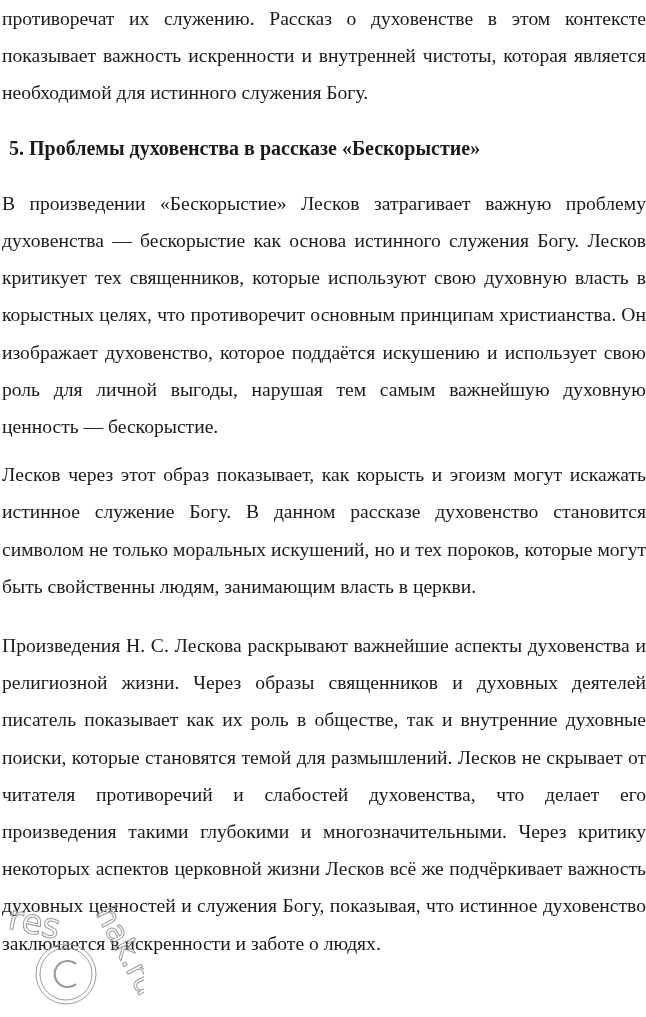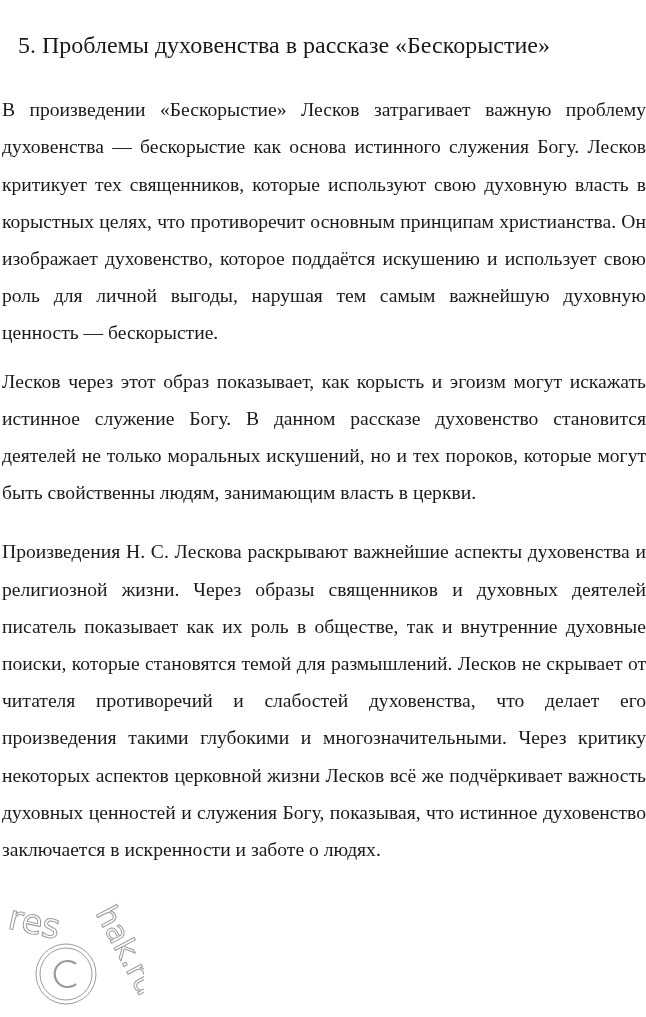--- a/index.html
+++ b/index.html
@@ -23,45 +23,46 @@
       padding: 0 0 0 2px;
     }
     .para {
       margin: 0;
       font-size: 19.6px;
       line-height: 37.2px;
       text-align: justify;
       letter-spacing: 0;
     }
     .heading {
-      margin: 16px;
-      font-size: 24px;
+      margin: 7px;
+      font-size: 20px;
       line-height: 37.2px;
-      font-weight: normal;
+      font-weight: bold;
     }
     .gap { height: 11px; }
     .watermark {
       position: absolute;
       left: 4px;
       top: 896px;
       width: 140px;
       height: 120px;
       pointer-events: none;
     }
   </style>
 </head>
 <body>
 
 <div class="page">
+  <p class="para" style="text-align-last: left;">противоречат их служению. Рассказ о духовенстве в этом контексте показывает важность искренности и внутренней чистоты, которая является необходимой для истинного служения Богу.</p>
   <div class="gap"></div>
   <h2 class="heading">5. Проблемы духовенства в рассказе «Бескорыстие»</h2>
   <div class="gap"></div>
   <p class="para">В произведении «Бескорыстие» Лесков затрагивает важную проблему духовенства — бескорыстие как основа истинного служения Богу. Лесков критикует тех священников, которые используют свою духовную власть в корыстных целях, что противоречит основным принципам христианства. Он изображает духовенство, которое поддаётся искушению и использует свою роль для личной выгоды, нарушая тем самым важнейшую духовную ценность — бескорыстие.</p>
   <div class="gap"></div>
-  <p class="para">Лесков через этот образ показывает, как корысть и эгоизм могут искажать истинное служение Богу. В данном рассказе духовенство становится деятелей не только моральных искушений, но и тех пороков, которые могут быть свойственны людям, занимающим власть в церкви.</p>
+  <p class="para">Лесков через этот образ показывает, как корысть и эгоизм могут искажать истинное служение Богу. В данном рассказе духовенство становится символом не только моральных искушений, но и тех пороков, которые могут быть свойственны людям, занимающим власть в церкви.</p>
   <div class="gap"></div>
   <div class="gap"></div>
   <p class="para">Произведения Н. С. Лескова раскрывают важнейшие аспекты духовенства и религиозной жизни. Через образы священников и духовных деятелей писатель показывает как их роль в обществе, так и внутренние духовные поиски, которые становятся темой для размышлений. Лесков не скрывает от читателя противоречий и слабостей духовенства, что делает его произведения такими глубокими и многозначительными. Через критику некоторых аспектов церковной жизни Лесков всё же подчёркивает важность духовных ценностей и служения Богу, показывая, что истинное духовенство заключается в искренности и заботе о людях.</p>
 </div>
 
 <div class="watermark">
   <svg width="140" height="120" viewBox="0 0 140 120" xmlns="http://www.w3.org/2000/svg">
     <g fill="none" stroke="#9a9a9a" stroke-width="1">
       <circle cx="62" cy="78" r="30"></circle>
       <circle cx="62" cy="78" r="26"></circle>

